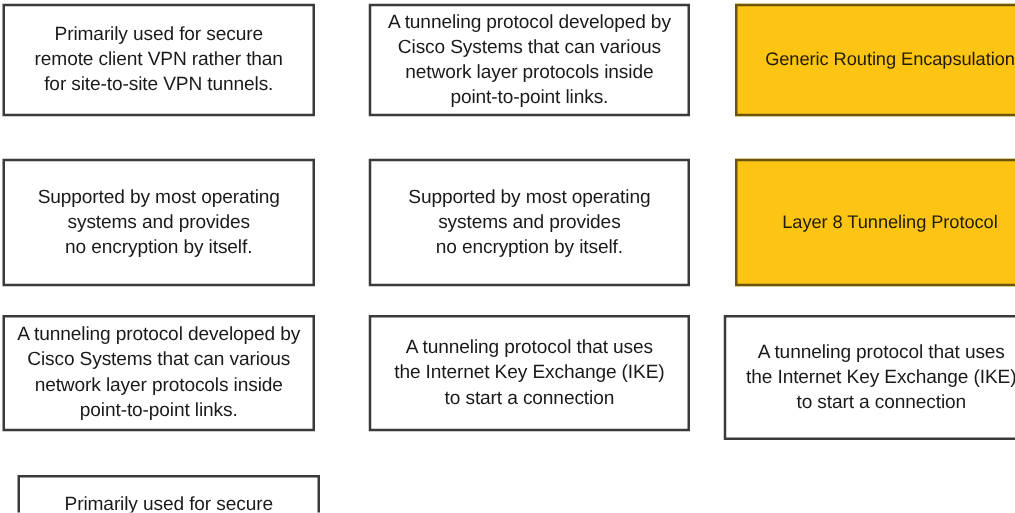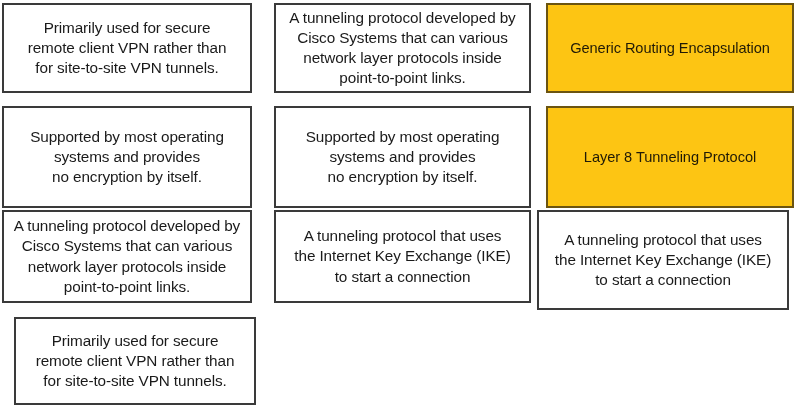--- a/index.html
+++ b/index.html
@@ -18,20 +18,21 @@
     width: 812px;
     height: 410px;
     box-sizing: border-box;
     display: grid;
     grid-template-columns: 260px 275px 262px;
     grid-template-rows: 104px 104px 107px 95px;
     column-gap: 0px;
     row-gap: 0px;
     padding: 1px 0 0 2px;
     box-sizing: border-box;
+    gap: 21px;
   }
   .cell {
     box-sizing: border-box;
     display: flex;
     align-items: center;
     justify-content: center;
     padding: 4px 7px 10px 7px;
   }
   .card {
     box-sizing: border-box;

